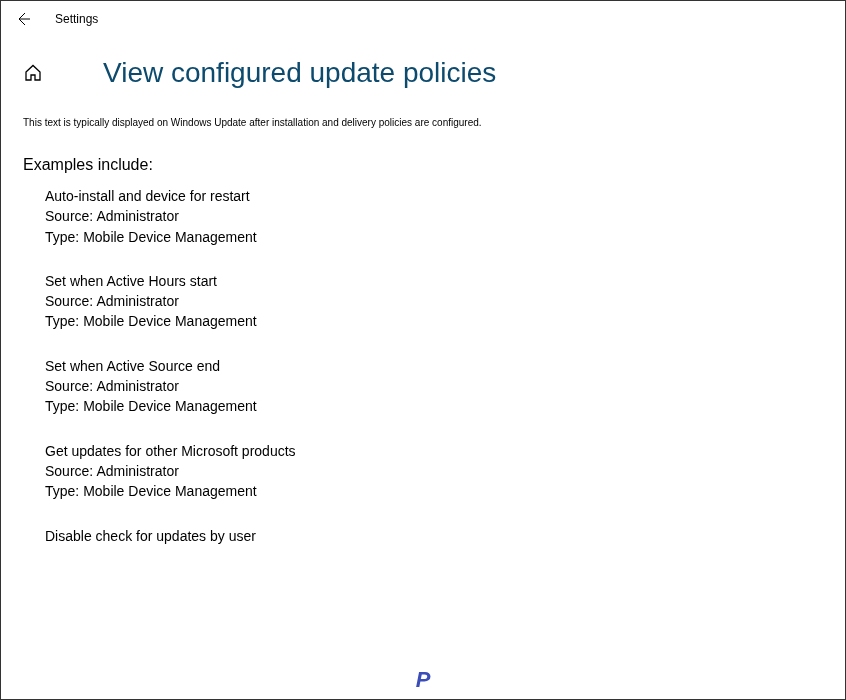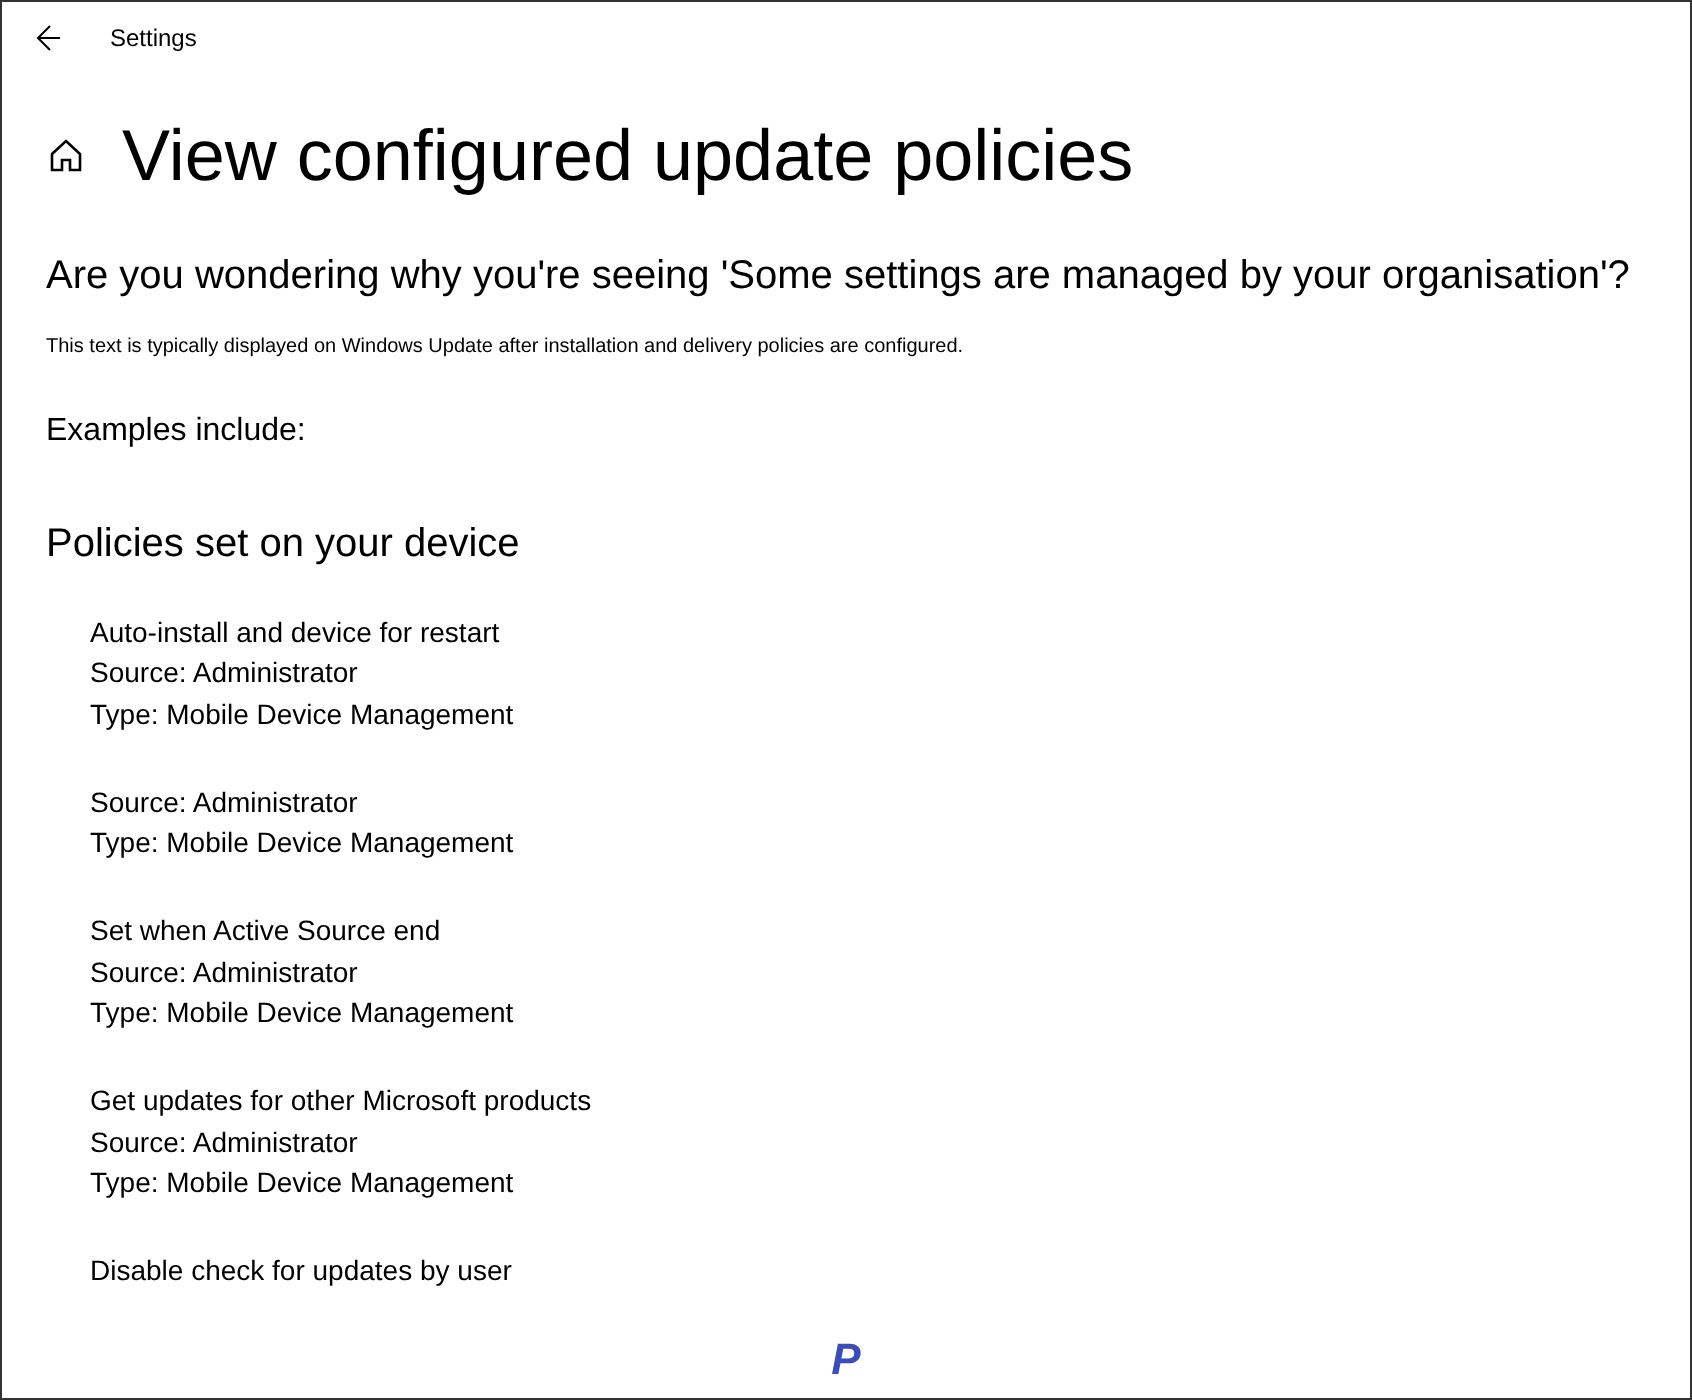--- a/index.html
+++ b/index.html
@@ -52,23 +52,24 @@
       display: flex;
       align-items: center;
       justify-content: center;
       cursor: pointer;
     }
     .home-icon svg {
       width: 20px;
       height: 20px;
     }
     .main-heading {
-      font-size: 36px;
+      font-size: 28px;
       font-weight: 400;
-      color: #000000;
+      color: #0c4a6e;
+      margin-left: 42px;
     }
     .sub-heading {
       font-size: 20px;
       font-weight: 400;
       margin-bottom: 18px;
     }
     .description {
       font-size: 10px;
       margin-bottom: 28px;
       color: #000;
@@ -131,36 +132,35 @@
 <div class="content">
   <div class="heading-row">
     <span class="home-icon">
       <svg viewBox="0 0 20 20" fill="none" stroke="#000" stroke-width="1.3">
         <path d="M3 9 L10 2.5 L17 9 L17 17 L12 17 L12 12 L8 12 L8 17 L3 17 Z"></path>
       </svg>
     </span>
     <h1 class="main-heading">View configured update policies</h1>
   </div>
 
-  <h2 class="sub-heading">Are you wondering why you're seeing 'Some settings are managed by your organisation'?</h2>
   <p class="description">This text is typically displayed on Windows Update after installation and delivery policies are configured.</p>
 
   <p class="examples-label">Examples include:</p>
 
-  <h2 class="section-heading">Policies set on your device</h2>
 
   <div class="policies-list">
 
     <div class="policy-block">
       <div class="policy-line">Auto-install and device for restart</div>
       <div class="policy-line"><span>Source: </span><span>Administrator</span></div>
       <div class="policy-line"><span>Type: </span><span>Mobile Device Management</span></div>
     </div>
 
     <div class="policy-block">
+      <div class="policy-line">Set when Active Hours start</div>
       <div class="policy-line"><span>Source: </span><span>Administrator</span></div>
       <div class="policy-line"><span>Type: </span><span>Mobile Device Management</span></div>
     </div>
 
     <div class="policy-block">
       <div class="policy-line">Set when Active Source end</div>
       <div class="policy-line"><span>Source: </span><span>Administrator</span></div>
       <div class="policy-line"><span>Type: </span><span>Mobile Device Management</span></div>
     </div>
 

